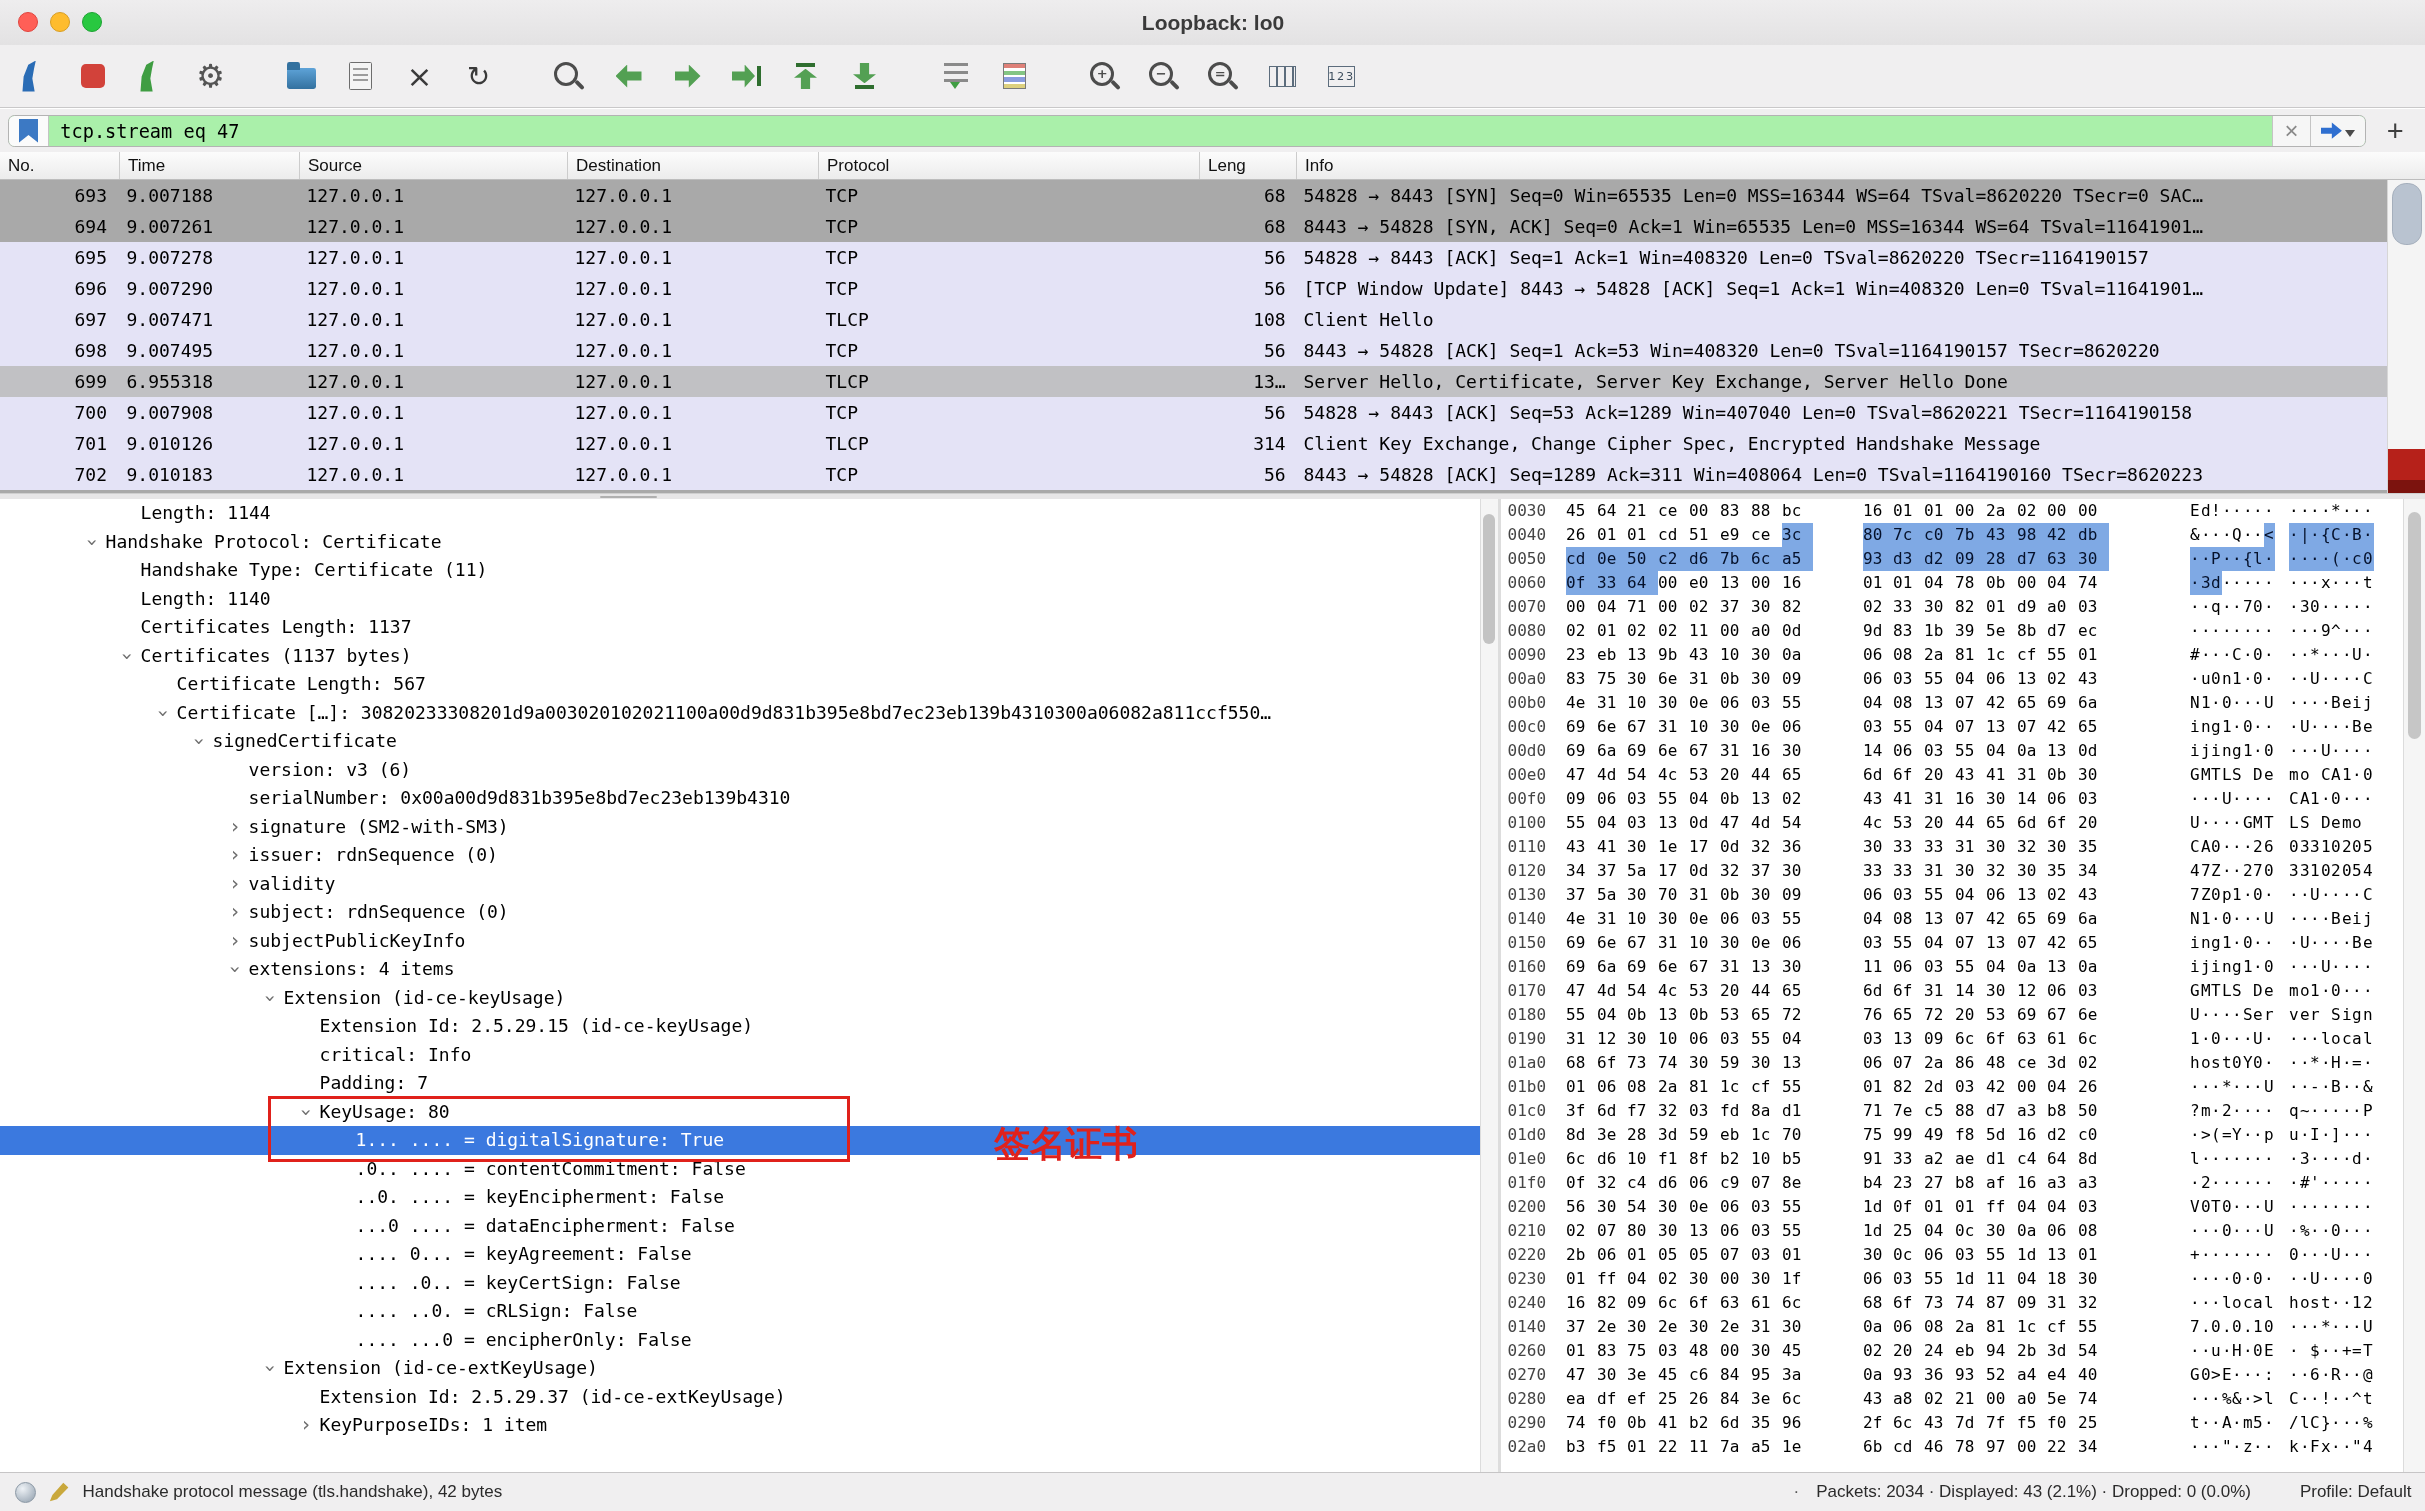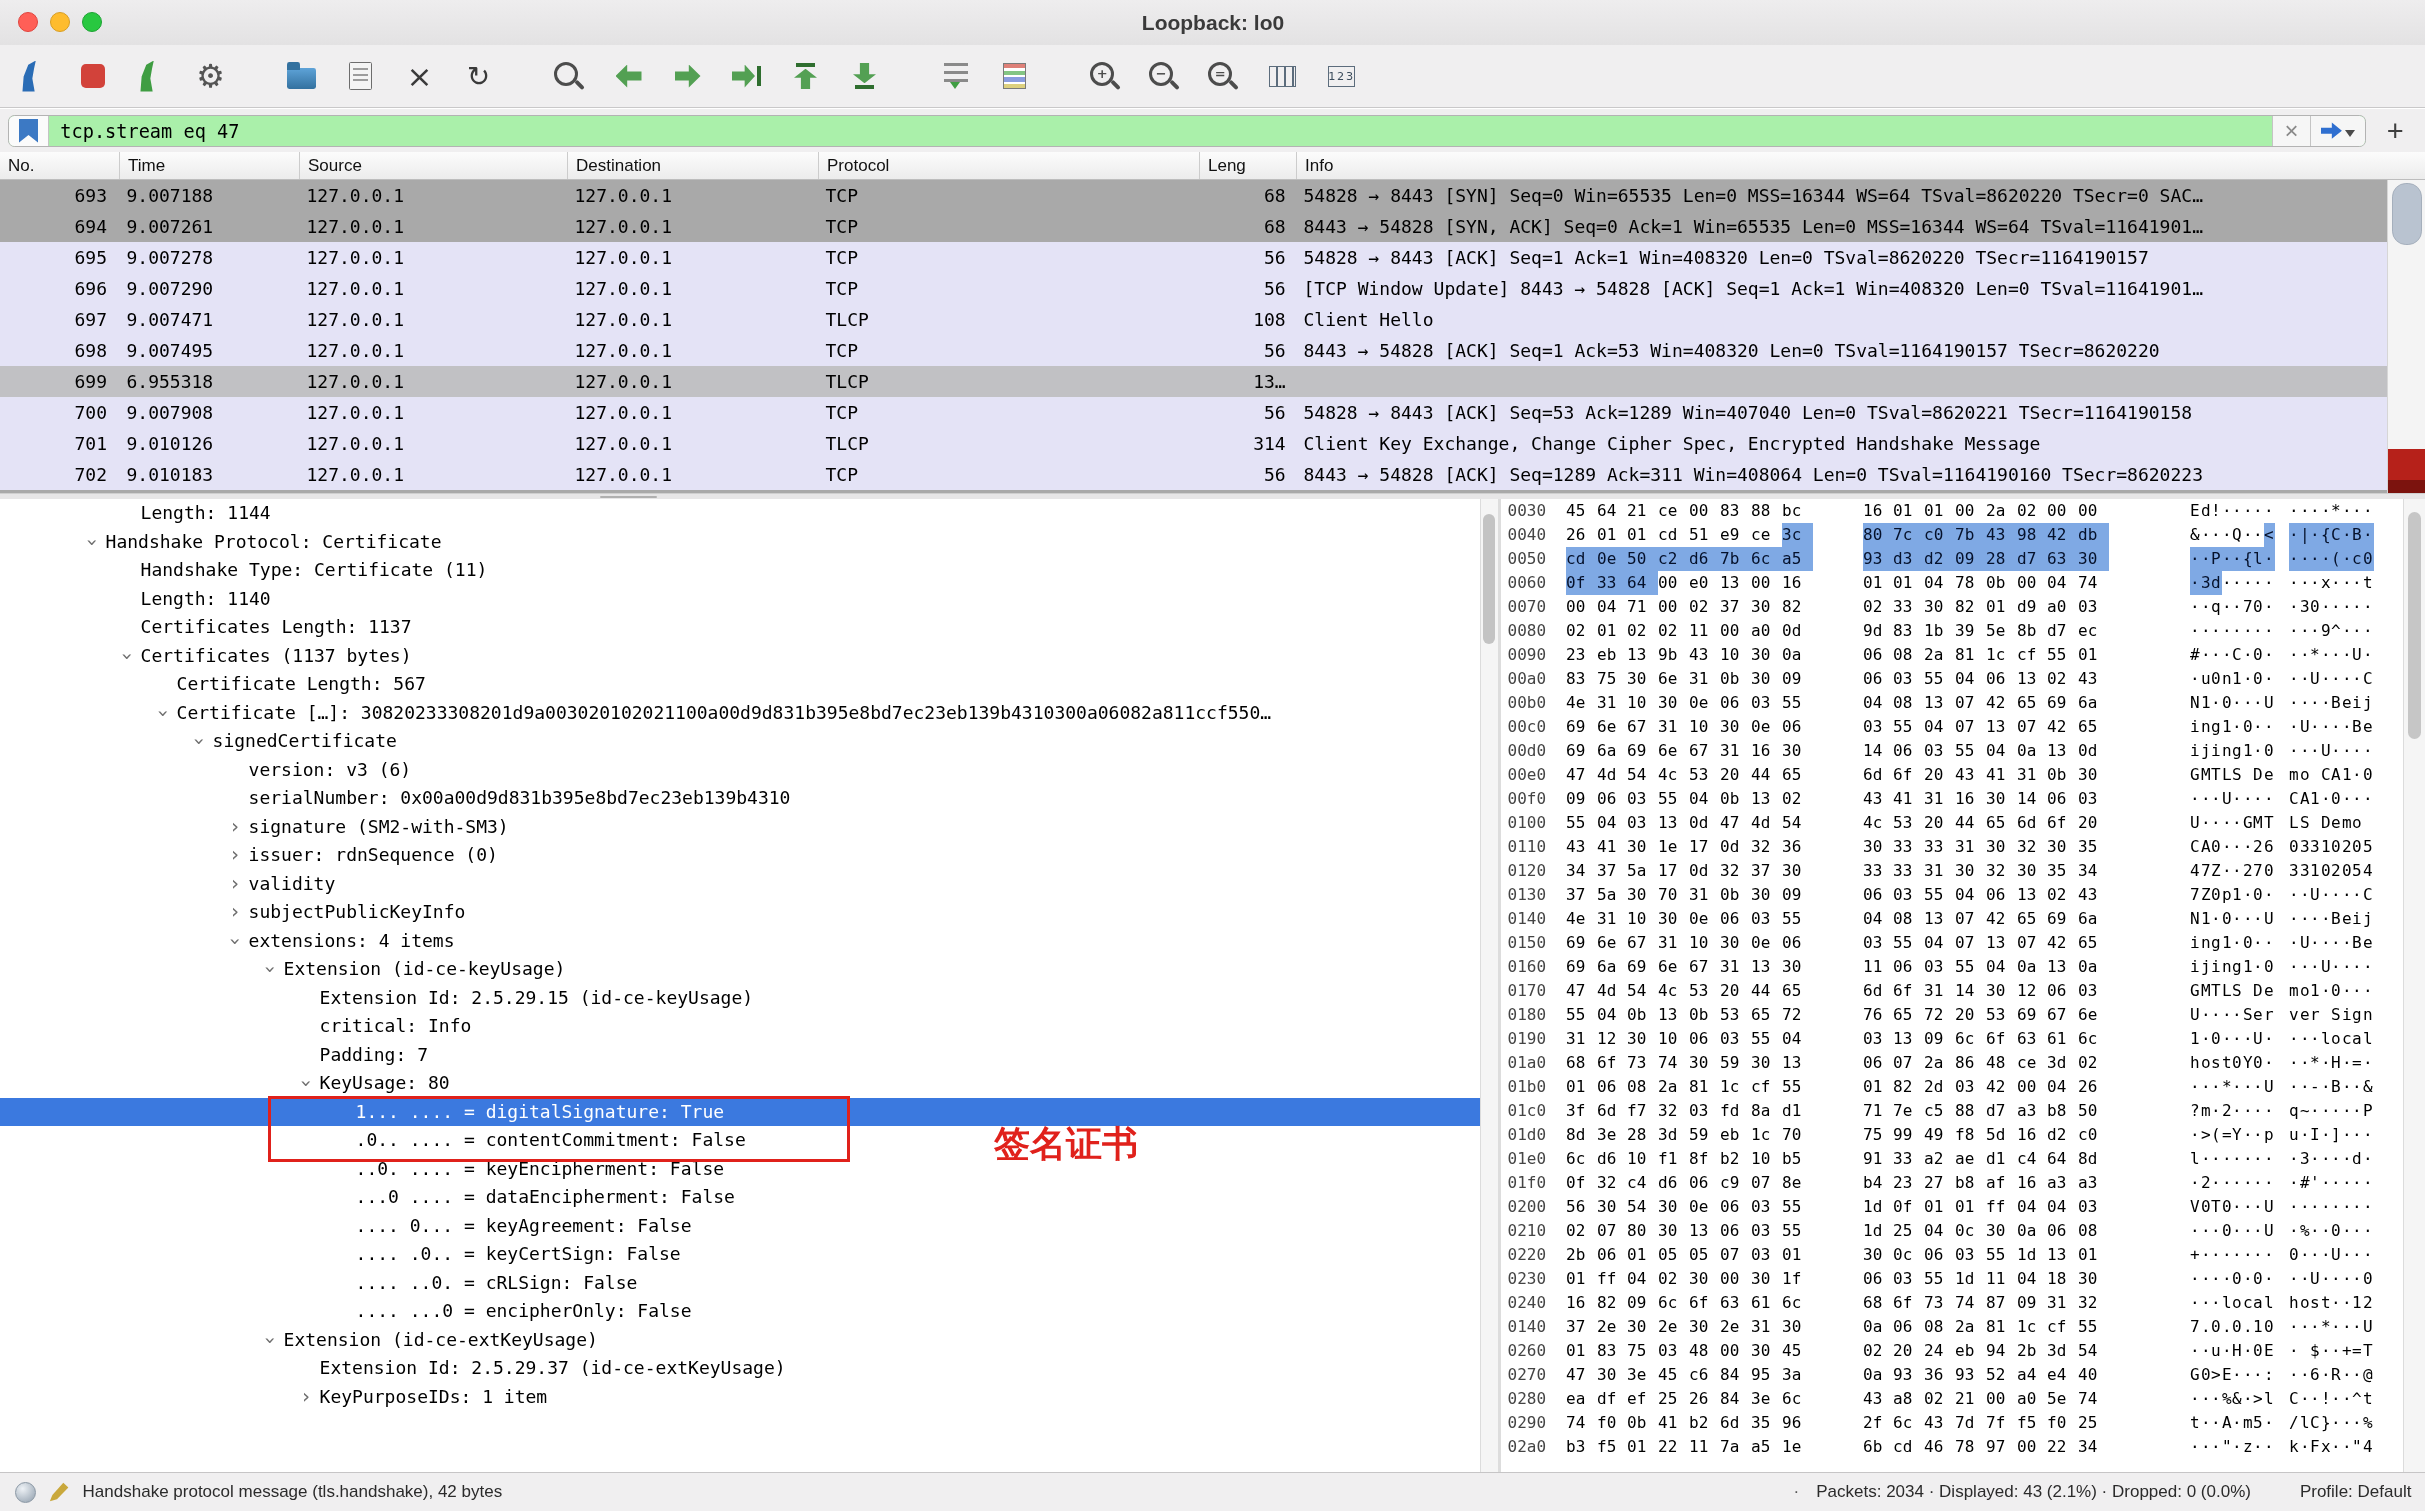--- a/index.html
+++ b/index.html
@@ -287,20 +287,21 @@
           <div class="pcell pc5">56</div>
           <div class="pcell pc6">8443 → 54828 [ACK] Seq=1 Ack=53 Win=408320 Len=0 TSval=1164190157 TSecr=8620220</div>
         </div>
         <div class="prow row-sel">
           <div class="pcell pc0">699</div>
           <div class="pcell pc1">6.955318</div>
           <div class="pcell pc2">127.0.0.1</div>
           <div class="pcell pc3">127.0.0.1</div>
           <div class="pcell pc4">TLCP</div>
           <div class="pcell pc5">13…</div>
+          <div class="pcell pc6">Server Hello, Certificate, Server Key Exchange, Server Hello Done</div>
         </div>
         <div class="prow row-tcp">
           <div class="pcell pc0">700</div>
           <div class="pcell pc1">9.007908</div>
           <div class="pcell pc2">127.0.0.1</div>
           <div class="pcell pc3">127.0.0.1</div>
           <div class="pcell pc4">TCP</div>
           <div class="pcell pc5">56</div>
           <div class="pcell pc6">54828 → 8443 [ACK] Seq=53 Ack=1289 Win=407040 Len=0 TSval=8620221 TSecr=1164190158</div>
         </div>
@@ -351,20 +352,21 @@
       <div class="trow" style="padding-left: 113px;"><span class="arr"></span><span class="ttext">Certificates Length: 1137</span></div>
       <div class="trow" style="padding-left: 113px;"><span class="arr open">›</span><span class="ttext">Certificates (1137 bytes)</span></div>
       <div class="trow" style="padding-left: 149px;"><span class="arr"></span><span class="ttext">Certificate Length: 567</span></div>
       <div class="trow" style="padding-left: 149px;"><span class="arr open">›</span><span class="ttext">Certificate […]: 30820233308201d9a003020102021100a00d9d831b395e8bd7ec23eb139b4310300a06082a811ccf550…</span></div>
       <div class="trow" style="padding-left: 185px;"><span class="arr open">›</span><span class="ttext">signedCertificate</span></div>
       <div class="trow" style="padding-left: 221px;"><span class="arr"></span><span class="ttext">version: v3 (6)</span></div>
       <div class="trow" style="padding-left: 221px;"><span class="arr"></span><span class="ttext">serialNumber: 0x00a00d9d831b395e8bd7ec23eb139b4310</span></div>
       <div class="trow" style="padding-left: 221px;"><span class="arr">›</span><span class="ttext">signature (SM2-with-SM3)</span></div>
       <div class="trow" style="padding-left: 221px;"><span class="arr">›</span><span class="ttext">issuer: rdnSequence (0)</span></div>
       <div class="trow" style="padding-left: 221px;"><span class="arr">›</span><span class="ttext">validity</span></div>
+      <div class="trow" style="padding-left: 221px;"><span class="arr">›</span><span class="ttext">subject: rdnSequence (0)</span></div>
       <div class="trow" style="padding-left: 221px;"><span class="arr">›</span><span class="ttext">subjectPublicKeyInfo</span></div>
       <div class="trow" style="padding-left: 221px;"><span class="arr open">›</span><span class="ttext">extensions: 4 items</span></div>
       <div class="trow" style="padding-left: 256px;"><span class="arr open">›</span><span class="ttext">Extension (id-ce-keyUsage)</span></div>
       <div class="trow" style="padding-left: 292px;"><span class="arr"></span><span class="ttext">Extension Id: 2.5.29.15 (id-ce-keyUsage)</span></div>
       <div class="trow" style="padding-left: 292px;"><span class="arr"></span><span class="ttext">critical: Info</span></div>
       <div class="trow" style="padding-left: 292px;"><span class="arr"></span><span class="ttext">Padding: 7</span></div>
       <div class="trow" style="padding-left: 292px;"><span class="arr open">›</span><span class="ttext">KeyUsage: 80</span></div>
       <div class="trow tsel" style="padding-left: 328px;"><span class="arr"></span><span class="ttext">1... .... = digitalSignature: True</span></div>
       <div class="trow" style="padding-left: 328px;"><span class="arr"></span><span class="ttext">.0.. .... = contentCommitment: False</span></div>
       <div class="trow" style="padding-left: 328px;"><span class="arr"></span><span class="ttext">..0. .... = keyEncipherment: False</span></div>

